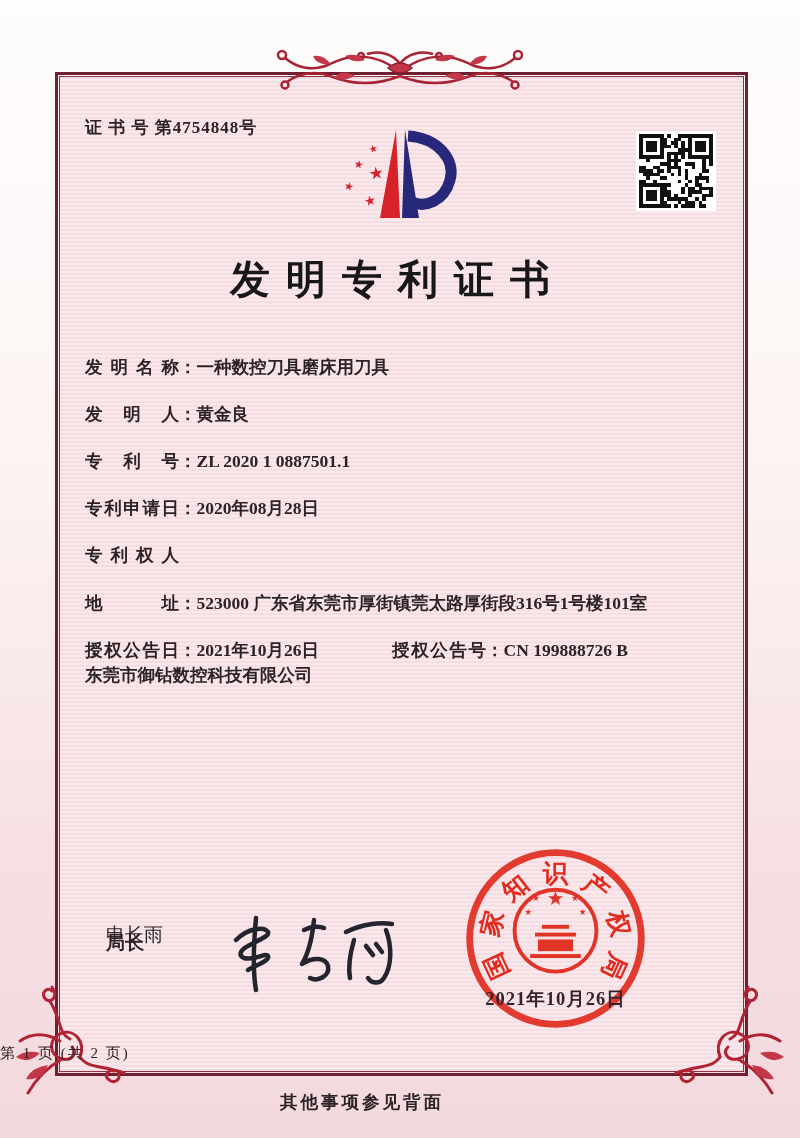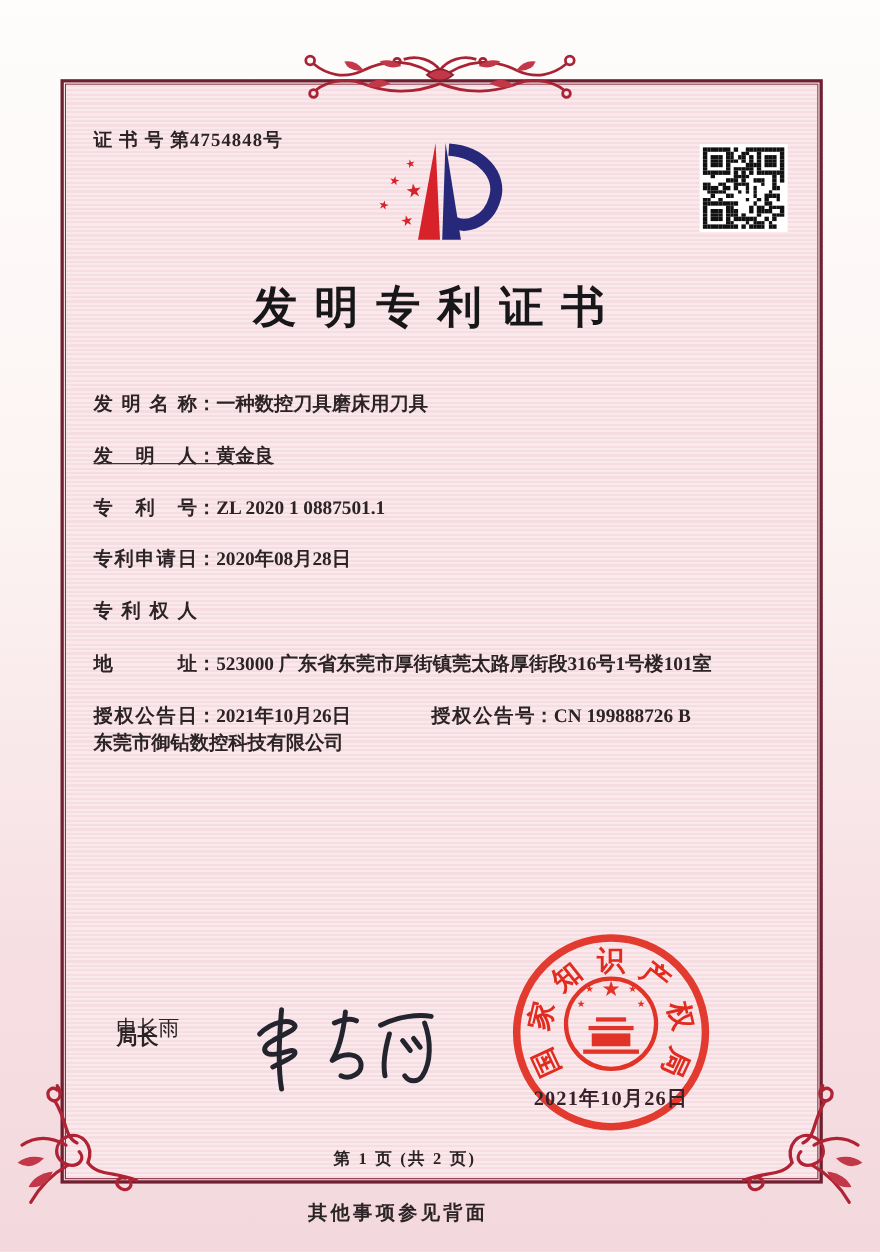--- a/index.html
+++ b/index.html
@@ -18,29 +18,29 @@
     background:repeating-linear-gradient(0deg,#f6dde1 0px,#f6dde1 2px,#fae9ec 2px,#fae9ec 4px);
   }
   .abs{ position:absolute; }
   .cert-no{ left:85px; top:116px; font-size:17px; font-weight:bold; letter-spacing:1px; }
   .title{ left:0; top:252px; width:780px; text-align:center; font-size:40px; font-weight:bold;
           letter-spacing:16px; text-indent:16px; color:#17171a; }
   .row{ left:85px; width:632px; font-size:17.5px; font-weight:bold; display:flex; line-height:26px;}
   .flabel{ display:inline-block; width:94px; text-align:justify; text-align-last:justify; flex:0 0 94px;}
   .colon{ flex:0 0 14px; }
   .fvalue{ max-width:470px; }
-  .r0{ top:354px; } .r1{ top:401px;text-decoration:underline; } .r2{ top:448px; } .r3{ top:495px; }
+  .r0{ top:354px; } .r1{ top:401px; } .r2{ top:448px; } .r3{ top:495px; }
   .r4{ top:542px;flex-direction:column; } .r5{ top:590px; } .r6{ top:637px; }
   .pair2{ position:absolute; left:307px; display:flex; top:0; width:330px; }
   .pair2 .flabel{ width:94px; flex:0 0 94px; }
   .paras{ left:85px; top:673px; width:634px; font-size:17px; font-weight:bold; line-height:26px; }
   .paras p{ text-indent:2em; text-align:justify; }
   .sig-role{ left:106px; top:930px; font-size:19px; font-weight:bold; }
   .sig-name{ left:106px; top:922px; font-size:19px; font-weight:normal; }
-  .page-ind{ left:0; top:1044px; width:736px; text-align:center; font-size:15px; font-weight:bold; letter-spacing:2px;}
+  .page-ind{ left:0; top:1044px; width:736px; font-size:15px; font-weight:normal; letter-spacing:2px;}
   .footer{ left:0; top:1090px; width:724px; text-align:center; font-size:17.5px; font-weight:bold; letter-spacing:3px;}
   .qr{ left:636px; top:131px; width:80px; height:80px; background:#fff; padding:3px;
        display:grid; grid-template-columns:repeat(21,1fr); grid-template-rows:repeat(21,1fr); }
   .qr span{ background:transparent; } .qr span.m{ background:#111; }
   .ringchar{ font-size:26px; font-weight:bold; fill:#e02b1e; text-anchor:middle;
              font-family:"Liberation Serif","DejaVu Serif",serif; }
   .seal-date{ font-size:19px; font-weight:bold; fill:#35222b; text-anchor:middle;
               font-family:"Liberation Serif","DejaVu Serif",serif; letter-spacing:1px;}
   svg{ display:block; }
 </style>

